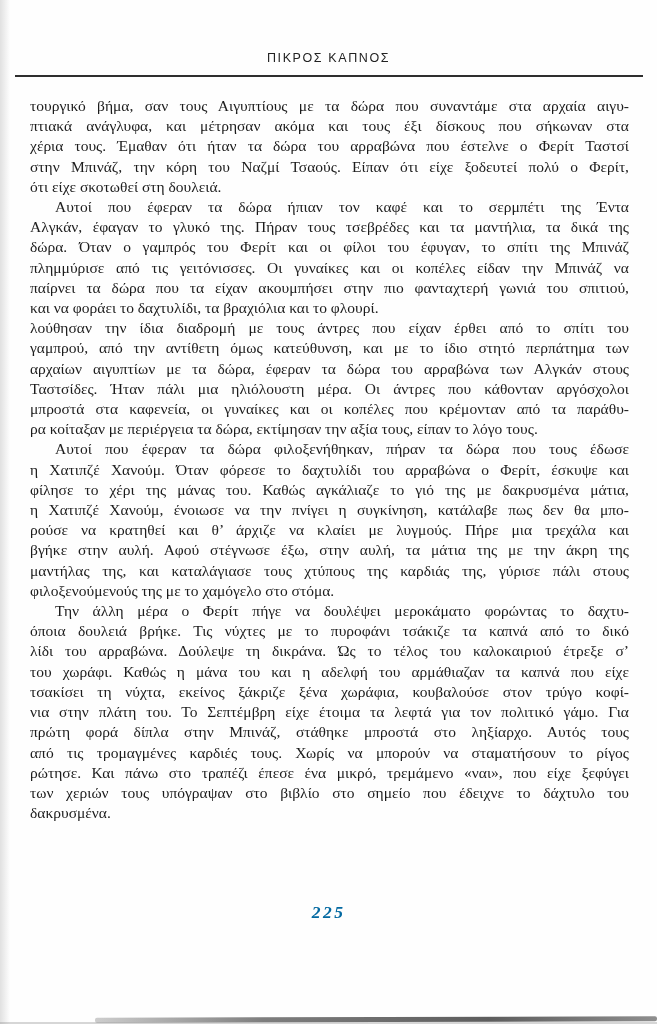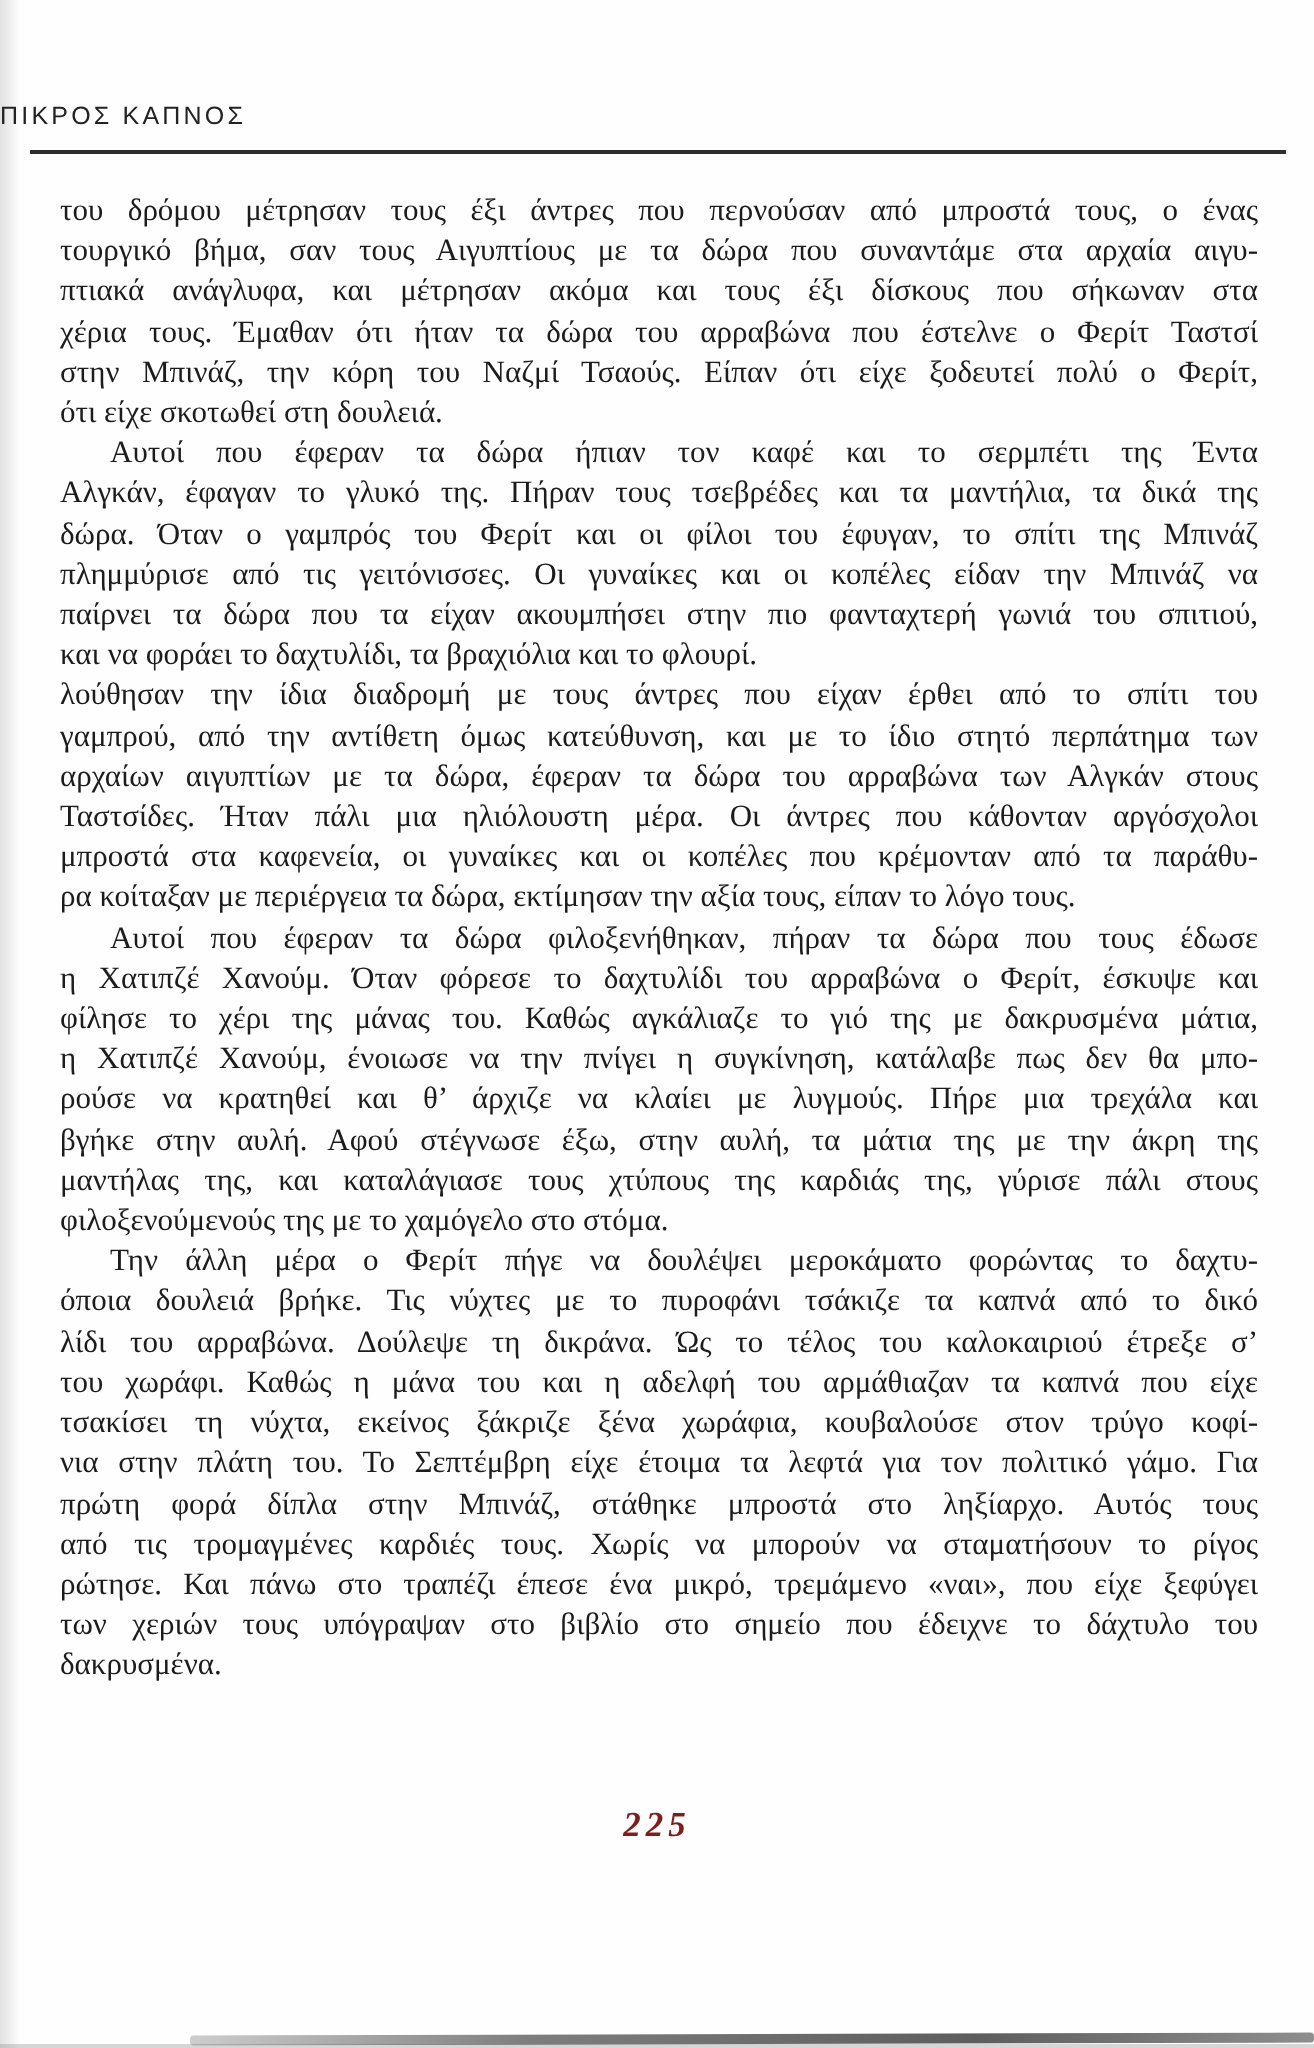--- a/index.html
+++ b/index.html
@@ -42,21 +42,21 @@
     left: 0; right: 0; bottom: 0;
     height: 2px;
     background: rgba(140,140,140,0.35);
     pointer-events: none;
   }
   
   .running-head {
     position: absolute;
     top: 51px;
     left: 0; right: 0;
-    text-align: left;
+    text-align: center;
     font-family: "Liberation Sans", "DejaVu Sans", sans-serif;
     font-size: 12.5px;
     letter-spacing: 1.6px;
     color: #222;
   }
   .header-rule {
     position: absolute;
     top: 75px;
     left: 15px;
     right: 14px;
@@ -88,36 +88,35 @@
   .page-number {
     position: absolute;
     top: 902px;
     left: 0; right: 0;
     text-align: center;
     font-family: "Liberation Serif", "DejaVu Serif", serif;
     font-style: italic;
     font-weight: bold;
     font-size: 17.5px;
     letter-spacing: 2.5px;
-    color: #7f1d1d;
+    color: #0369a1;
   }
 </style>
 </head>
 <body>
 
 <div class="page">
   <div class="scan-left-shadow"></div>
 
   <div class="running-head">ΠΙΚΡΟΣ ΚΑΠΝΟΣ</div>
 
   <div class="header-rule"></div>
 
   <div class="page-body">
       <div class="para">
-        <div class="line">του δρόμου μέτρησαν τους έξι άντρες που περνούσαν από μπροστά τους, ο ένας</div>
         <div class="line">τουργικό βήμα, σαν τους Αιγυπτίους με τα δώρα που συναντάμε στα αρχαία αιγυ-</div>
         <div class="line">πτιακά ανάγλυφα, και μέτρησαν ακόμα και τους έξι δίσκους που σήκωναν στα</div>
         <div class="line">χέρια τους. Έμαθαν ότι ήταν τα δώρα του αρραβώνα που έστελνε ο Φερίτ Ταστσί</div>
         <div class="line">στην Μπινάζ, την κόρη του Ναζμί Τσαούς. Είπαν ότι είχε ξοδευτεί πολύ ο Φερίτ,</div>
         <div class="line last">ότι είχε σκοτωθεί στη δουλειά.</div>
       </div>
       <div class="para">
         <div class="line first-indent">Αυτοί που έφεραν τα δώρα ήπιαν τον καφέ και το σερμπέτι της Έντα</div>
         <div class="line">Αλγκάν, έφαγαν το γλυκό της. Πήραν τους τσεβρέδες και τα μαντήλια, τα δικά της</div>
         <div class="line">δώρα. Όταν ο γαμπρός του Φερίτ και οι φίλοι του έφυγαν, το σπίτι της Μπινάζ</div>

